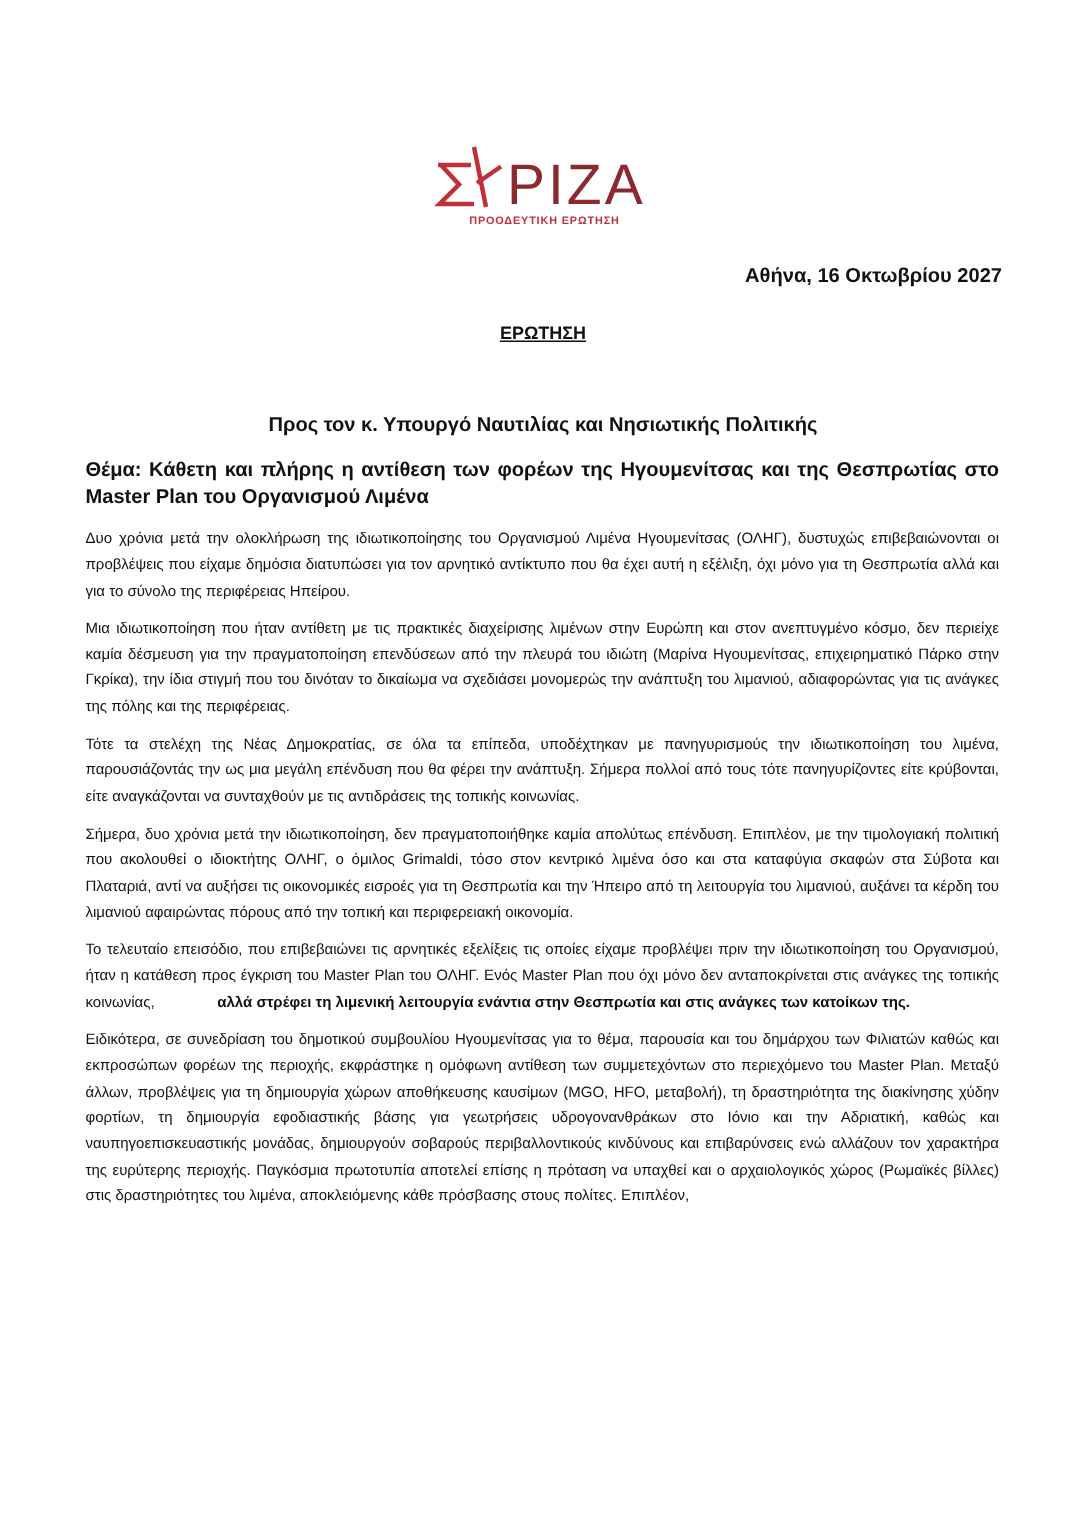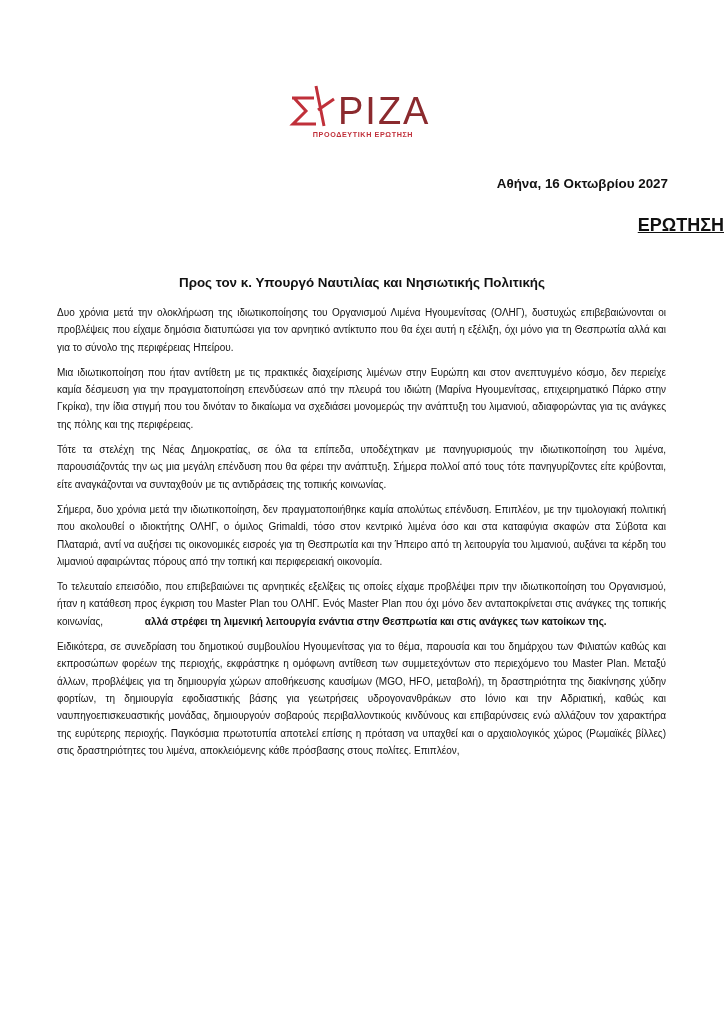--- a/index.html
+++ b/index.html
@@ -1,24 +1,24 @@
 <!DOCTYPE html>
 <html><head>
 <meta charset="utf-8">
 <style>
   html, body { margin: 0; padding: 0; background: #ffffff; }
   body { width: 724px; height: 1023px; overflow: hidden; position: relative;
          font-family: "Liberation Sans", sans-serif; color: #111; }
-  .logo { position: absolute; left: 288px; top: 84px; width: 150px; height: 60px; }
+  .logo { position: absolute; left: 288px; top: 96px; width: 150px; height: 60px; }
   .logo svg { display: block; }
   .logo-sub { position: absolute; left: 0; top: 46px; width: 150px; text-align: center;
               font-size: 7.2px; font-weight: bold; letter-spacing: 0.6px; color: #c0303a; }
   .date { position: absolute; right: 56px; top: 176px; font-size: 13.4px; font-weight: bold; }
-  .heading { position: absolute; left: 0; width: 724px; top: 215px; text-align: right;
-             font-size: 18px; font-weight: bold; text-decoration: underline; }
+  .heading { position: absolute; left: 0; width: 724px; top: 215px; text-align: center;
+             font-size: 12px; font-weight: bold; text-decoration: underline; }
   .addressee { position: absolute; left: 0; width: 724px; top: 275px; text-align: center;
                font-size: 13.4px; font-weight: bold; }
   .content { position: absolute; left: 57px; top: 304px; width: 609px; }
   .subject { font-size: 13.4px; font-weight: bold; line-height: 18px; text-align: justify;
              margin: 0 0 11px 0; }
   .para { font-size: 10px; line-height: 17.3px; text-align: justify; margin: 0 0 8px 0; }
   .para b { font-weight: bold; margin-left: 39px; }
 </style>
 </head>
 <body>
@@ -33,19 +33,20 @@
     <text x="50" y="40" font-family="Liberation Sans, sans-serif" font-size="38" fill="#8b2a2e" letter-spacing="2">ΡΙΖΑ</text>
   </svg>
   <div class="logo-sub">ΠΡΟΟΔΕΥΤΙΚΗ ΕΡΩΤΗΣΗ</div>
 </div>
 
 <div class="date">Αθήνα, 16 Οκτωβρίου 2027</div>
 <div class="heading">ΕΡΩΤΗΣΗ</div>
 <div class="addressee">Προς τον κ. Υπουργό Ναυτιλίας και Νησιωτικής Πολιτικής</div>
 
 <div class="content">
+  <p class="subject">Θέμα: Κάθετη και πλήρης η αντίθεση των φορέων της Ηγουμενίτσας και της Θεσπρωτίας στο Master Plan του Οργανισμού Λιμένα</p>
   <p class="para">Δυο χρόνια μετά την ολοκλήρωση της ιδιωτικοποίησης του Οργανισμού Λιμένα Ηγουμενίτσας (ΟΛΗΓ), δυστυχώς επιβεβαιώνονται οι προβλέψεις που είχαμε δημόσια διατυπώσει για τον αρνητικό αντίκτυπο που θα έχει αυτή η εξέλιξη, όχι μόνο για τη Θεσπρωτία αλλά και για το σύνολο της περιφέρειας Ηπείρου.</p>
   <p class="para">Μια ιδιωτικοποίηση που ήταν αντίθετη με τις πρακτικές διαχείρισης λιμένων στην Ευρώπη και στον ανεπτυγμένο κόσμο, δεν περιείχε καμία δέσμευση για την πραγματοποίηση επενδύσεων από την πλευρά του ιδιώτη (Μαρίνα Ηγουμενίτσας, επιχειρηματικό Πάρκο στην Γκρίκα), την ίδια στιγμή που του δινόταν το δικαίωμα να σχεδιάσει μονομερώς την ανάπτυξη του λιμανιού, αδιαφορώντας για τις ανάγκες της πόλης και της περιφέρειας.</p>
   <p class="para">Τότε τα στελέχη της Νέας Δημοκρατίας, σε όλα τα επίπεδα, υποδέχτηκαν με πανηγυρισμούς την ιδιωτικοποίηση του λιμένα, παρουσιάζοντάς την ως μια μεγάλη επένδυση που θα φέρει την ανάπτυξη. Σήμερα πολλοί από τους τότε πανηγυρίζοντες είτε κρύβονται, είτε αναγκάζονται να συνταχθούν με τις αντιδράσεις της τοπικής κοινωνίας.</p>
   <p class="para">Σήμερα, δυο χρόνια μετά την ιδιωτικοποίηση, δεν πραγματοποιήθηκε καμία απολύτως επένδυση. Επιπλέον, με την τιμολογιακή πολιτική που ακολουθεί ο ιδιοκτήτης ΟΛΗΓ, ο όμιλος Grimaldi, τόσο στον κεντρικό λιμένα όσο και στα καταφύγια σκαφών στα Σύβοτα και Πλαταριά, αντί να αυξήσει τις οικονομικές εισροές για τη Θεσπρωτία και την Ήπειρο από τη λειτουργία του λιμανιού, αυξάνει τα κέρδη του λιμανιού αφαιρώντας πόρους από την τοπική και περιφερειακή οικονομία.</p>
   <p class="para"><span>Το τελευταίο επεισόδιο, που επιβεβαιώνει τις αρνητικές εξελίξεις τις οποίες είχαμε προβλέψει πριν την ιδιωτικοποίηση του Οργανισμού, ήταν η κατάθεση προς έγκριση του Master Plan του ΟΛΗΓ. Ενός Master Plan που όχι μόνο δεν ανταποκρίνεται στις ανάγκες της τοπικής κοινωνίας, </span><b>αλλά στρέφει τη λιμενική λειτουργία ενάντια στην Θεσπρωτία και στις ανάγκες των κατοίκων της.</b></p>
   <p class="para">Ειδικότερα, σε συνεδρίαση του δημοτικού συμβουλίου Ηγουμενίτσας για το θέμα, παρουσία και του δημάρχου των Φιλιατών καθώς και εκπροσώπων φορέων της περιοχής, εκφράστηκε η ομόφωνη αντίθεση των συμμετεχόντων στο περιεχόμενο του Master Plan. Μεταξύ άλλων, προβλέψεις για τη δημιουργία χώρων αποθήκευσης καυσίμων (MGO, HFO, μεταβολή), τη δραστηριότητα της διακίνησης χύδην φορτίων, τη δημιουργία εφοδιαστικής βάσης για γεωτρήσεις υδρογονανθράκων στο Ιόνιο και την Αδριατική, καθώς και ναυπηγοεπισκευαστικής μονάδας, δημιουργούν σοβαρούς περιβαλλοντικούς κινδύνους και επιβαρύνσεις ενώ αλλάζουν τον χαρακτήρα της ευρύτερης περιοχής. Παγκόσμια πρωτοτυπία αποτελεί επίσης η πρόταση να υπαχθεί και ο αρχαιολογικός χώρος (Ρωμαϊκές βίλλες) στις δραστηριότητες του λιμένα, αποκλειόμενης κάθε πρόσβασης στους πολίτες.  Επιπλέον,</p>
 </div>
 
 </body></html>

